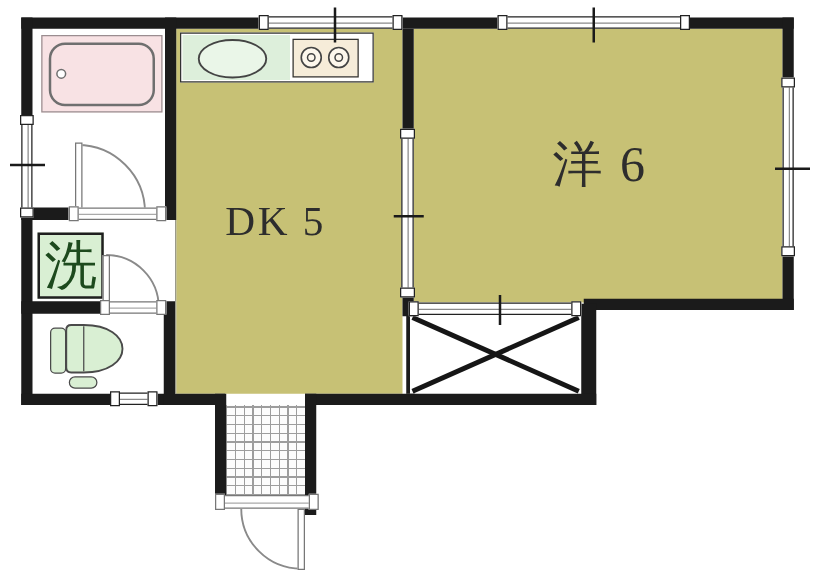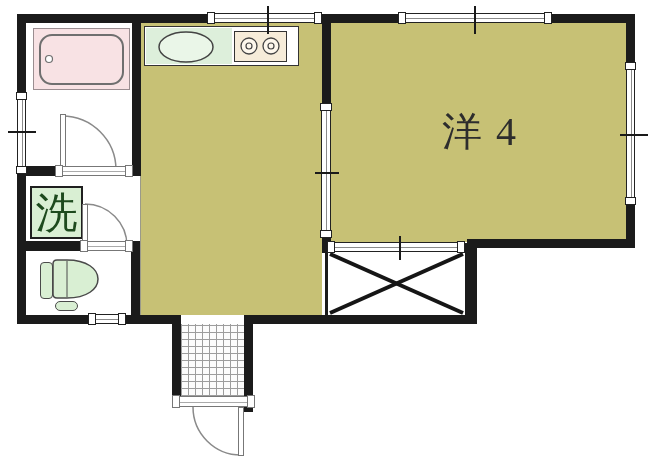--- a/index.html
+++ b/index.html
@@ -166,15 +166,16 @@
       <span class="cap b"></span>
     </div>
 
   <div class="tick" style="left:267px;top:6px;width:2px;height:28px;"></div>
   <div class="tick" style="left:474px;top:6px;width:2px;height:28px;"></div>
   <div class="tick" style="left:620px;top:134px;width:28px;height:2px;"></div>
   <div class="tick" style="left:8px;top:131px;width:28px;height:2px;"></div>
   <div class="tick" style="left:315px;top:172px;width:24px;height:2px;"></div>
   <div class="tick" style="left:399px;top:236px;width:2px;height:24px;"></div>
 
-  <div class="room-label yo-label">洋 4</div>
+  <div class="room-label dk-label">DK 5</div>
+  <div class="room-label yo-label">洋 6</div>
 
 </div>
 
 </body></html>

